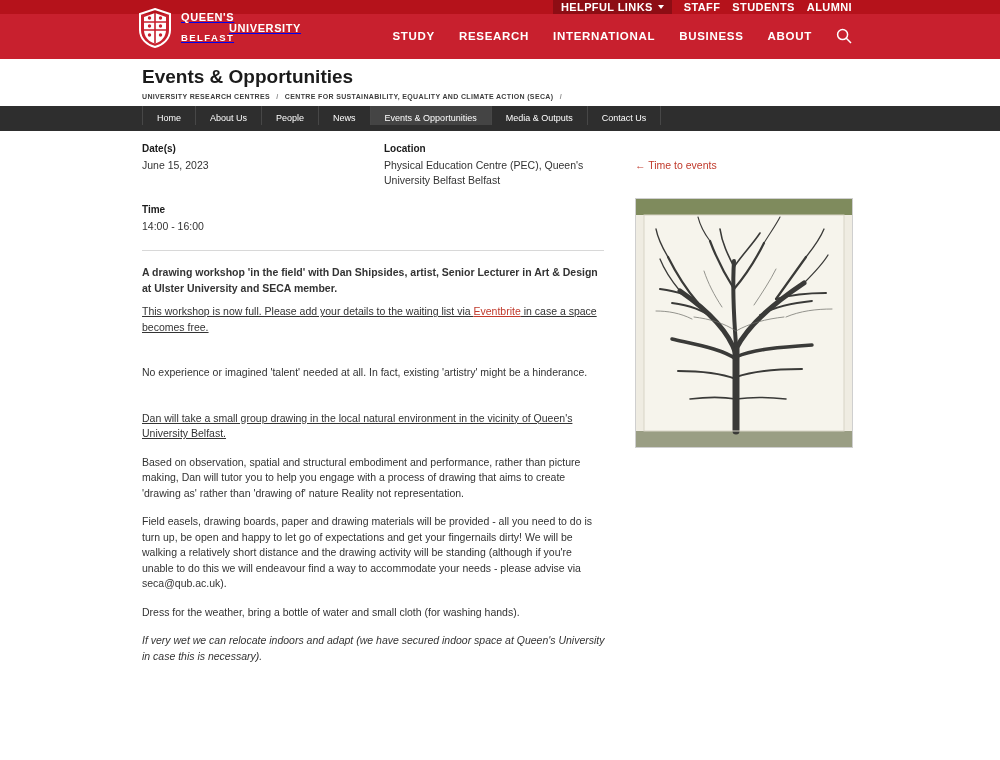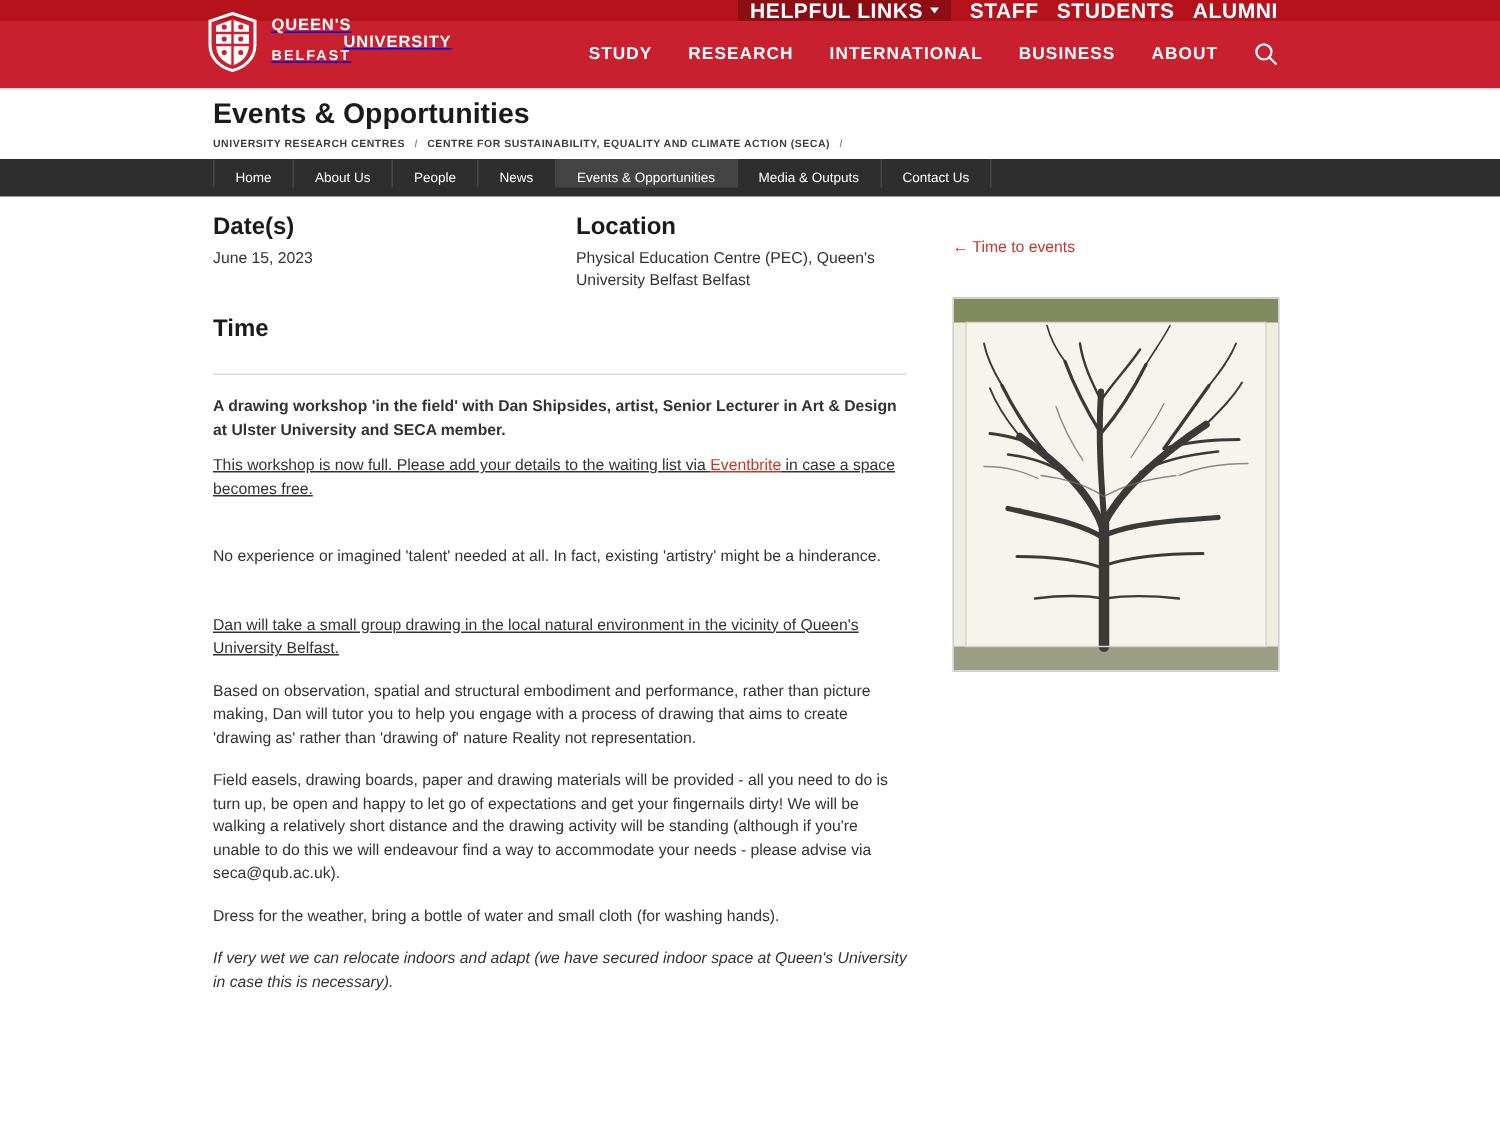--- a/index.html
+++ b/index.html
@@ -16,21 +16,21 @@
   
   .utility-bar {
     position: absolute; top: 0; left: 0; width: 100%; height: 14px;
     background: #b5121b;
   }
   .utility-inner {
     position: absolute; right: 148px; top: 0; height: 14px;
     display: flex; align-items: center; gap: 12px;
   }
   .util-link {
-    font-size: 14px; font-weight: bold; letter-spacing: .4px;
+    font-size: 11px; font-weight: bold; letter-spacing: .4px;
     color: #ffffff; text-decoration: none; white-space: nowrap;
   }
   .util-helpful {
     background: #8d0d14; height: 14px; display: flex; align-items: center;
     padding: 0 8px; gap: 5px;
   }
   .caret-down {
     width: 0; height: 0; border-left: 3px solid transparent;
     border-right: 3px solid transparent; border-top: 4px solid #fff;
     display: inline-block;
@@ -107,21 +107,21 @@
   .col-right { position: absolute; left: 635px; top: 24px; width: 220px; }
 
   h1.event-title {
     font-size: 18.5px; line-height: 24px; font-weight: bold;
     color: #1b1b1b; margin: 0 0 26px 0;
   }
 
   .meta-row { display: flex; margin-bottom: 16px; }
   .meta-col-a { width: 242px; }
   .meta-col-b { width: 220px; }
-  .meta-label { font-size: 16px; font-weight: bold; color:#1b1b1b; margin-bottom: 4px; }
+  .meta-label { font-size: 10px; font-weight: bold; color:#1b1b1b; margin-bottom: 4px; }
   .meta-value { font-size: 10.5px; color: #333; line-height: 15px; }
 
   .divider { border-top: 1px solid #d8d8d8; margin: 16px 0 14px 0; width: 462px; }
 
   p.body { font-size: 10.5px; line-height: 15.5px; color: #333; margin: 0 0 13px 0; }
   p.body.tight { margin-bottom: 8px; }
   .bold-underline { font-weight: bold; }
   .bold-only { font-weight: bold; }
   .underline { text-decoration: underline; }
   .italic { font-style: italic; }
@@ -224,20 +224,21 @@
         </div>
         <div class="meta-col-b">
           <div class="meta-label">Location</div>
           <div class="meta-value">Physical Education Centre (PEC), Queen's University Belfast Belfast</div>
         </div>
       </div>
 
       <div class="meta-row">
         <div class="meta-col-a">
           <div class="meta-label">Time</div>
+          <div class="meta-value">14:00 - 16:00</div>
         </div>
         <div class="meta-col-b"></div>
       </div>
 
       <div class="divider"></div>
 
       <p class="body tight bold-underline">A drawing workshop 'in the field' with Dan Shipsides, artist, Senior Lecturer in Art &amp; Design at Ulster University and SECA member.</p>
 
       <p class="body">
         <span class="underline">This workshop is now full. Please add your details to the waiting list via </span><a class="inline-link" href="#">Eventbrite</a><span class="underline"> in case a space becomes free.</span>

